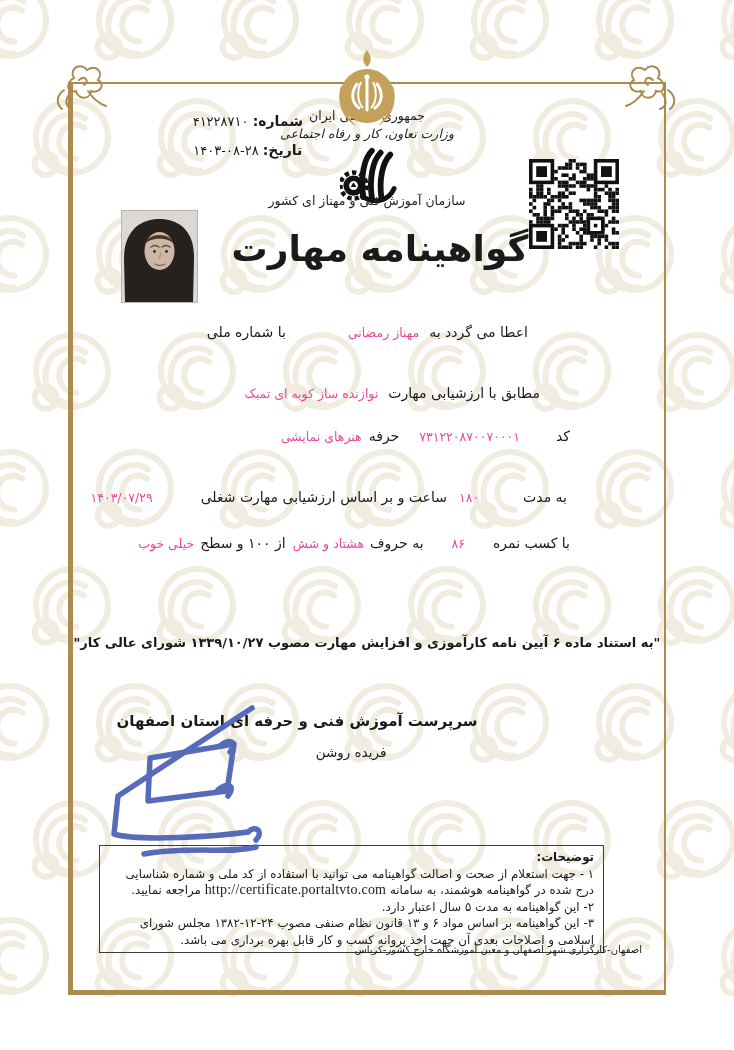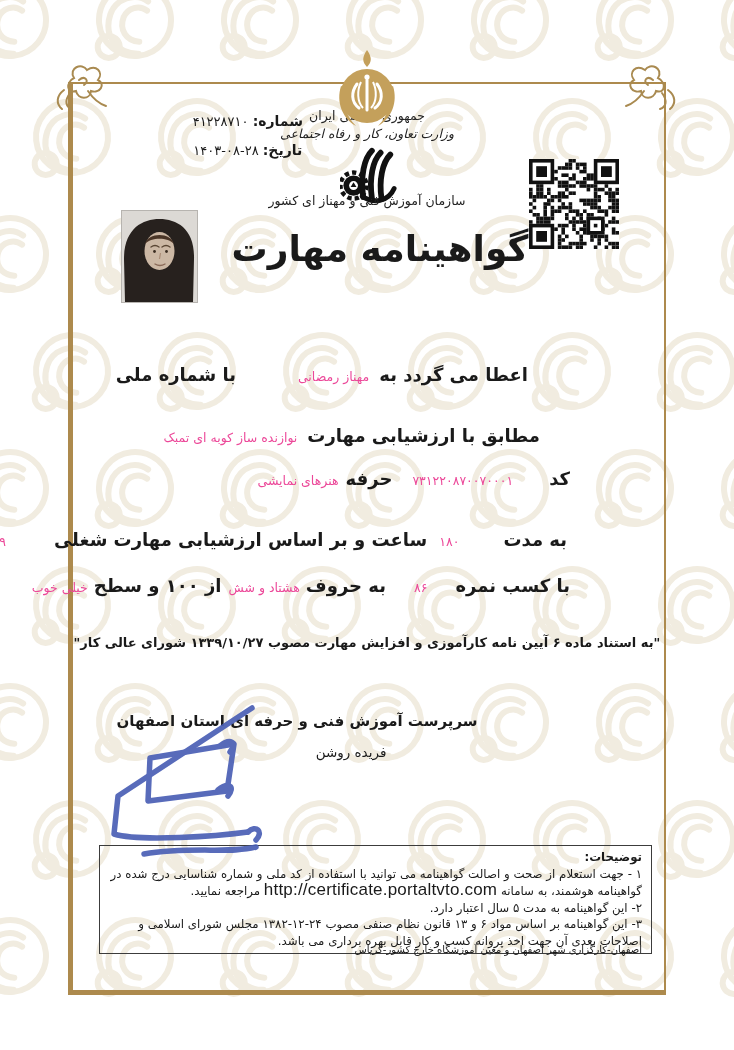--- a/index.html
+++ b/index.html
@@ -21,37 +21,37 @@
   .meta .mrow{margin-bottom:13px;font-size:13px;}
   .meta .mlabel{font-weight:bold;font-size:14px;}
   
   .qr{position:absolute;left:529px;top:159px;z-index:3;background:#fff;}
   .photo{position:absolute;left:121px;top:210px;z-index:3;border:1px solid #b7b4b0;}
   
   .title{position:absolute;left:0;top:228px;width:760px;text-align:center;
          font-size:36px;font-weight:bold;letter-spacing:0;z-index:3;}
   
   .row{position:absolute;display:flex;direction:rtl;align-items:baseline;white-space:nowrap;z-index:3;}
-  .row .b{font-weight:bold;font-size:18px;margin-top:40px;}
+  .row .b{font-weight:normal;font-size:14px;}
   .row .v{font-size:12.5px;color:#ec4899;}
   .sp{display:inline-block;height:1px;}
   
   .quote{position:absolute;left:0;top:635px;width:734px;text-align:center;
          font-weight:bold;font-size:13px;z-index:3;}
   
   .sig-title{position:absolute;left:108px;top:712px;width:378px;text-align:center;
              font-weight:bold;font-size:15px;z-index:3;}
   .sig-name{position:absolute;left:256px;top:744px;width:190px;text-align:center;font-size:13.5px;z-index:3;}
   .sig-svg{position:absolute;left:100px;top:694px;z-index:5;}
   
-  .notes{position:absolute;left:99px;top:845px;width:553px;box-sizing:border-box;z-index:3;
+  .notes{position:absolute;left:99px;top:845px;width:505px;box-sizing:border-box;z-index:3;
          border:1.5px solid #3c3c3c;padding:3px 9px 4px 9px;font-size:11.8px;line-height:16.5px;}
   .notes .nh{font-weight:bold;}
-  .notes .url{direction:ltr;unicode-bidi:embed;font-family:Liberation Sans, sans-serif;
-              font-size:17px;letter-spacing:.2px;}
+  .notes .url{direction:ltr;unicode-bidi:embed;font-family:Liberation Serif, serif;
+              font-size:14px;letter-spacing:.2px;}
   .notes-footer{position:absolute;right:92px;top:944px;font-size:10px;white-space:nowrap;z-index:3;}
 </style>
 </head>
 <body>
 
 <div class="page">
 
   <svg id="watermark" width="734" height="1050">
     <defs>
       <g id="wm-swirl" fill="none" stroke="#f1ece0" stroke-width="6" stroke-linecap="round">

